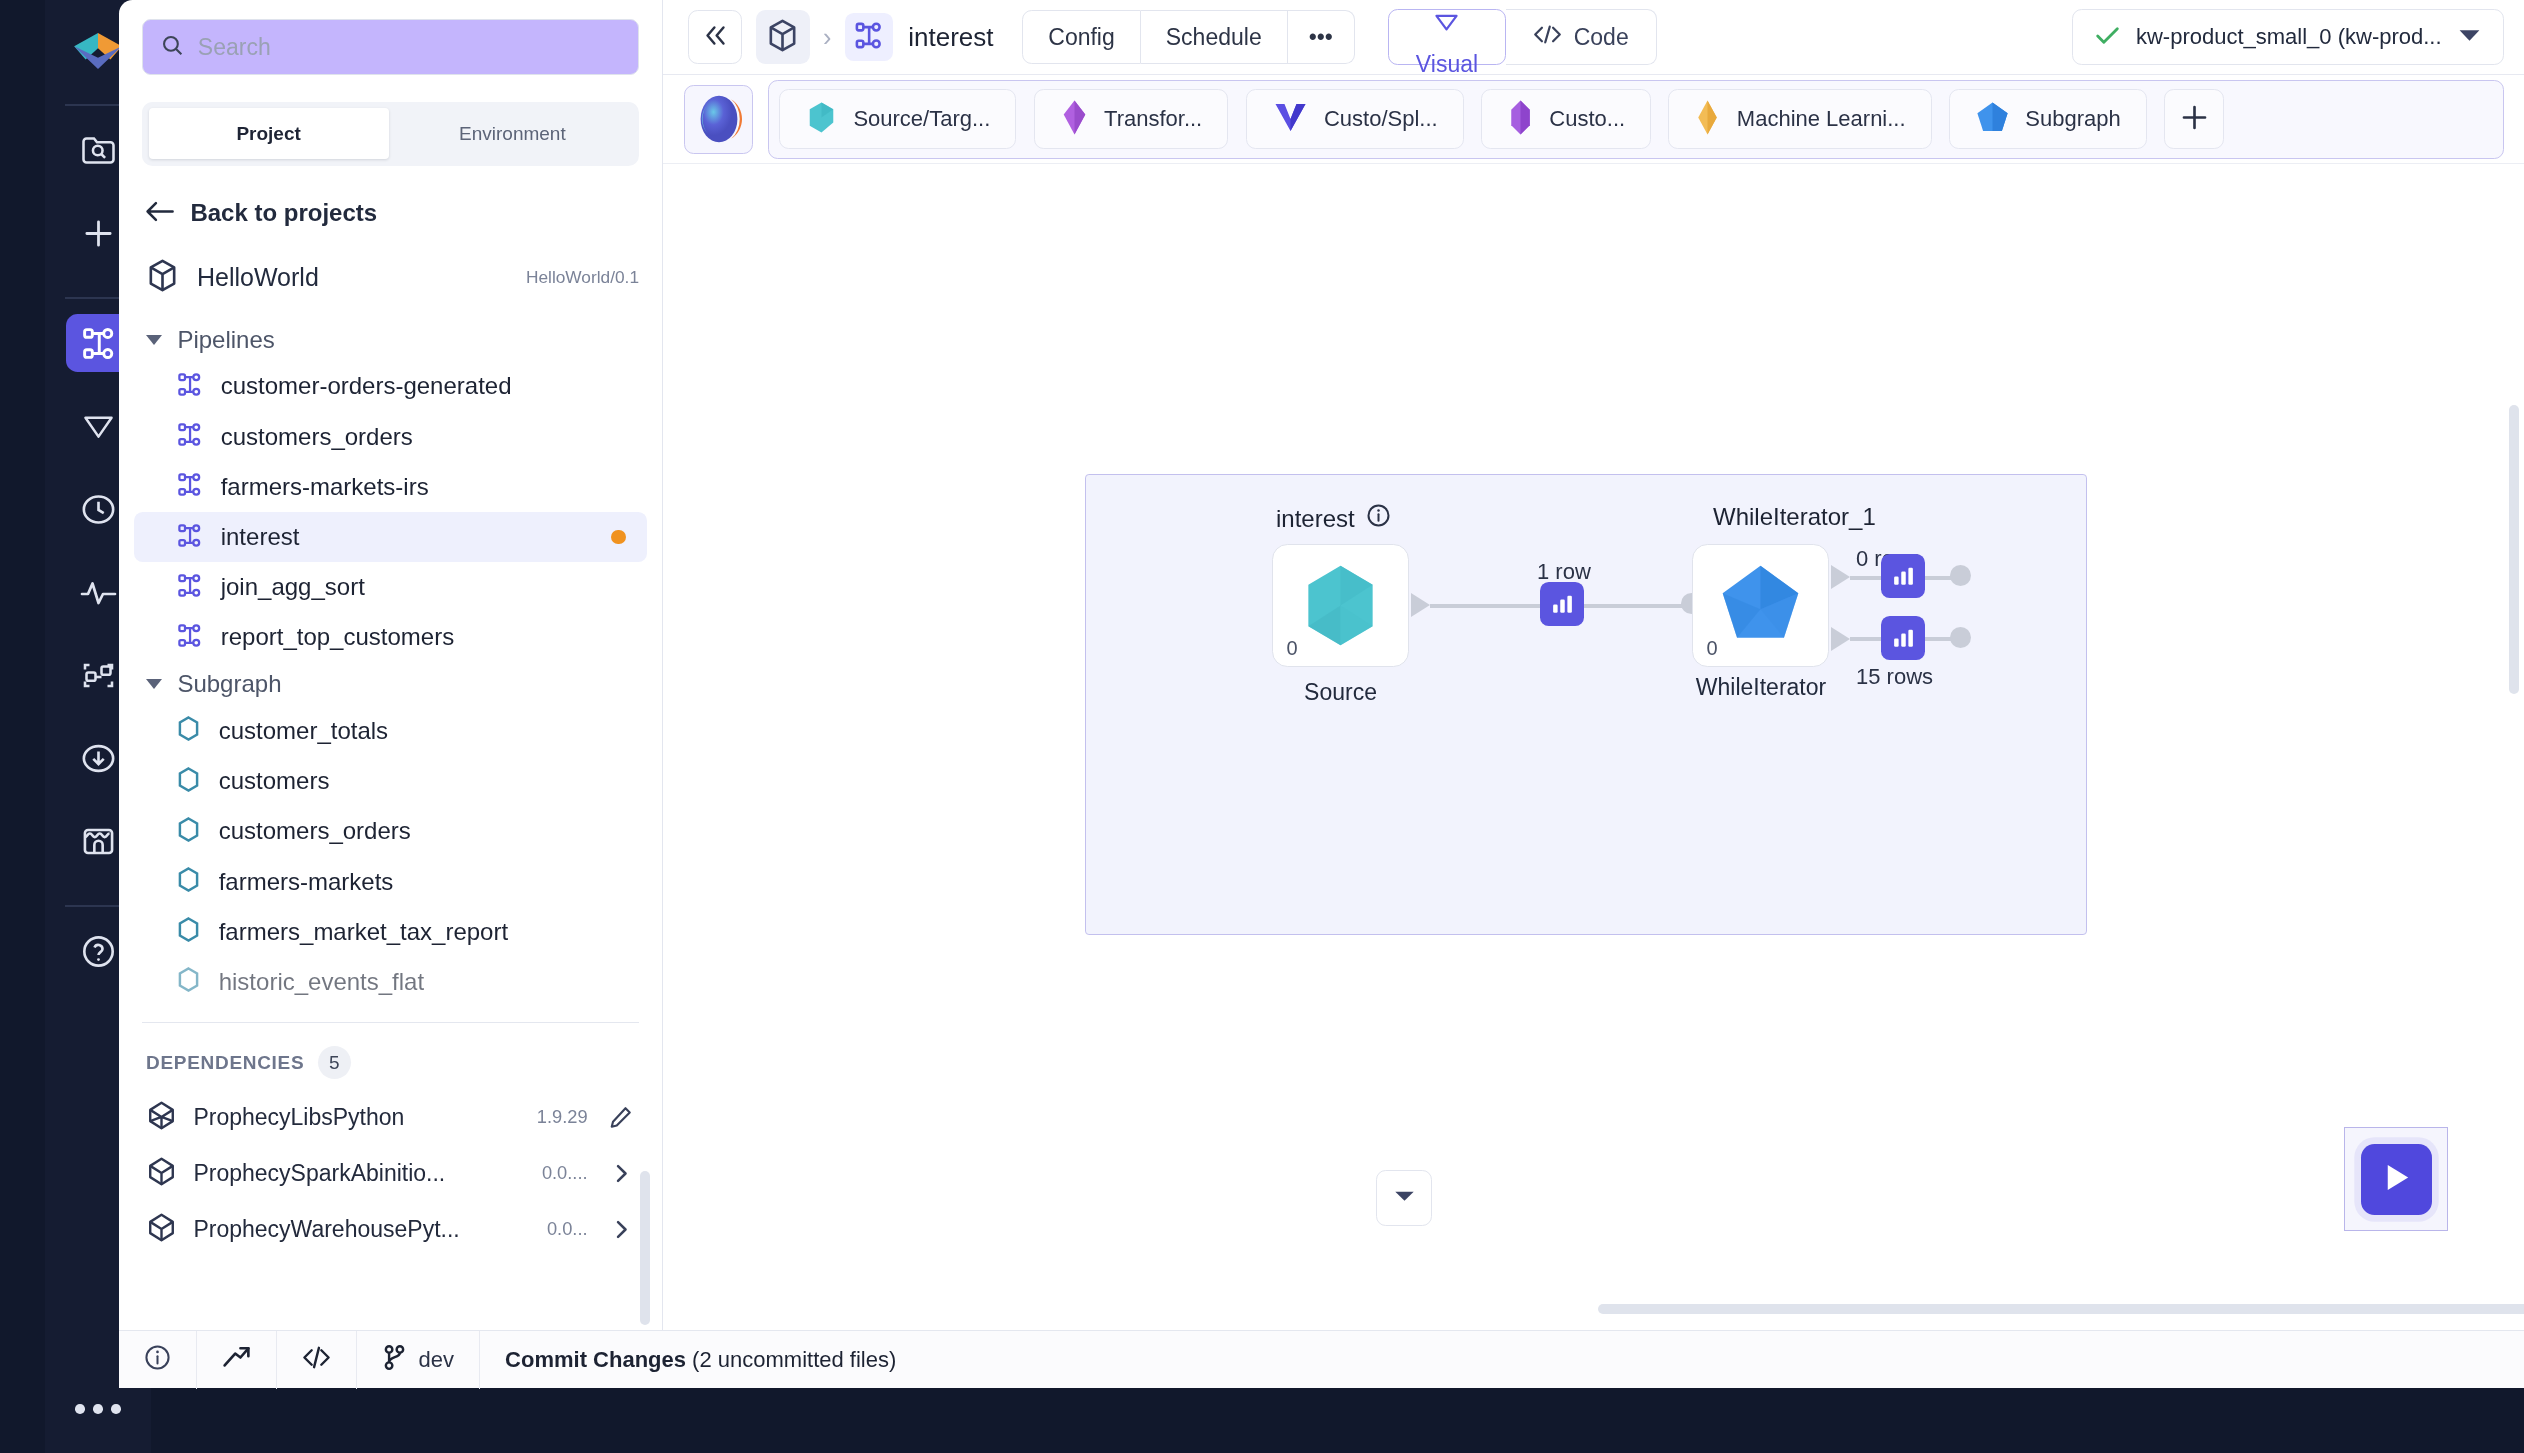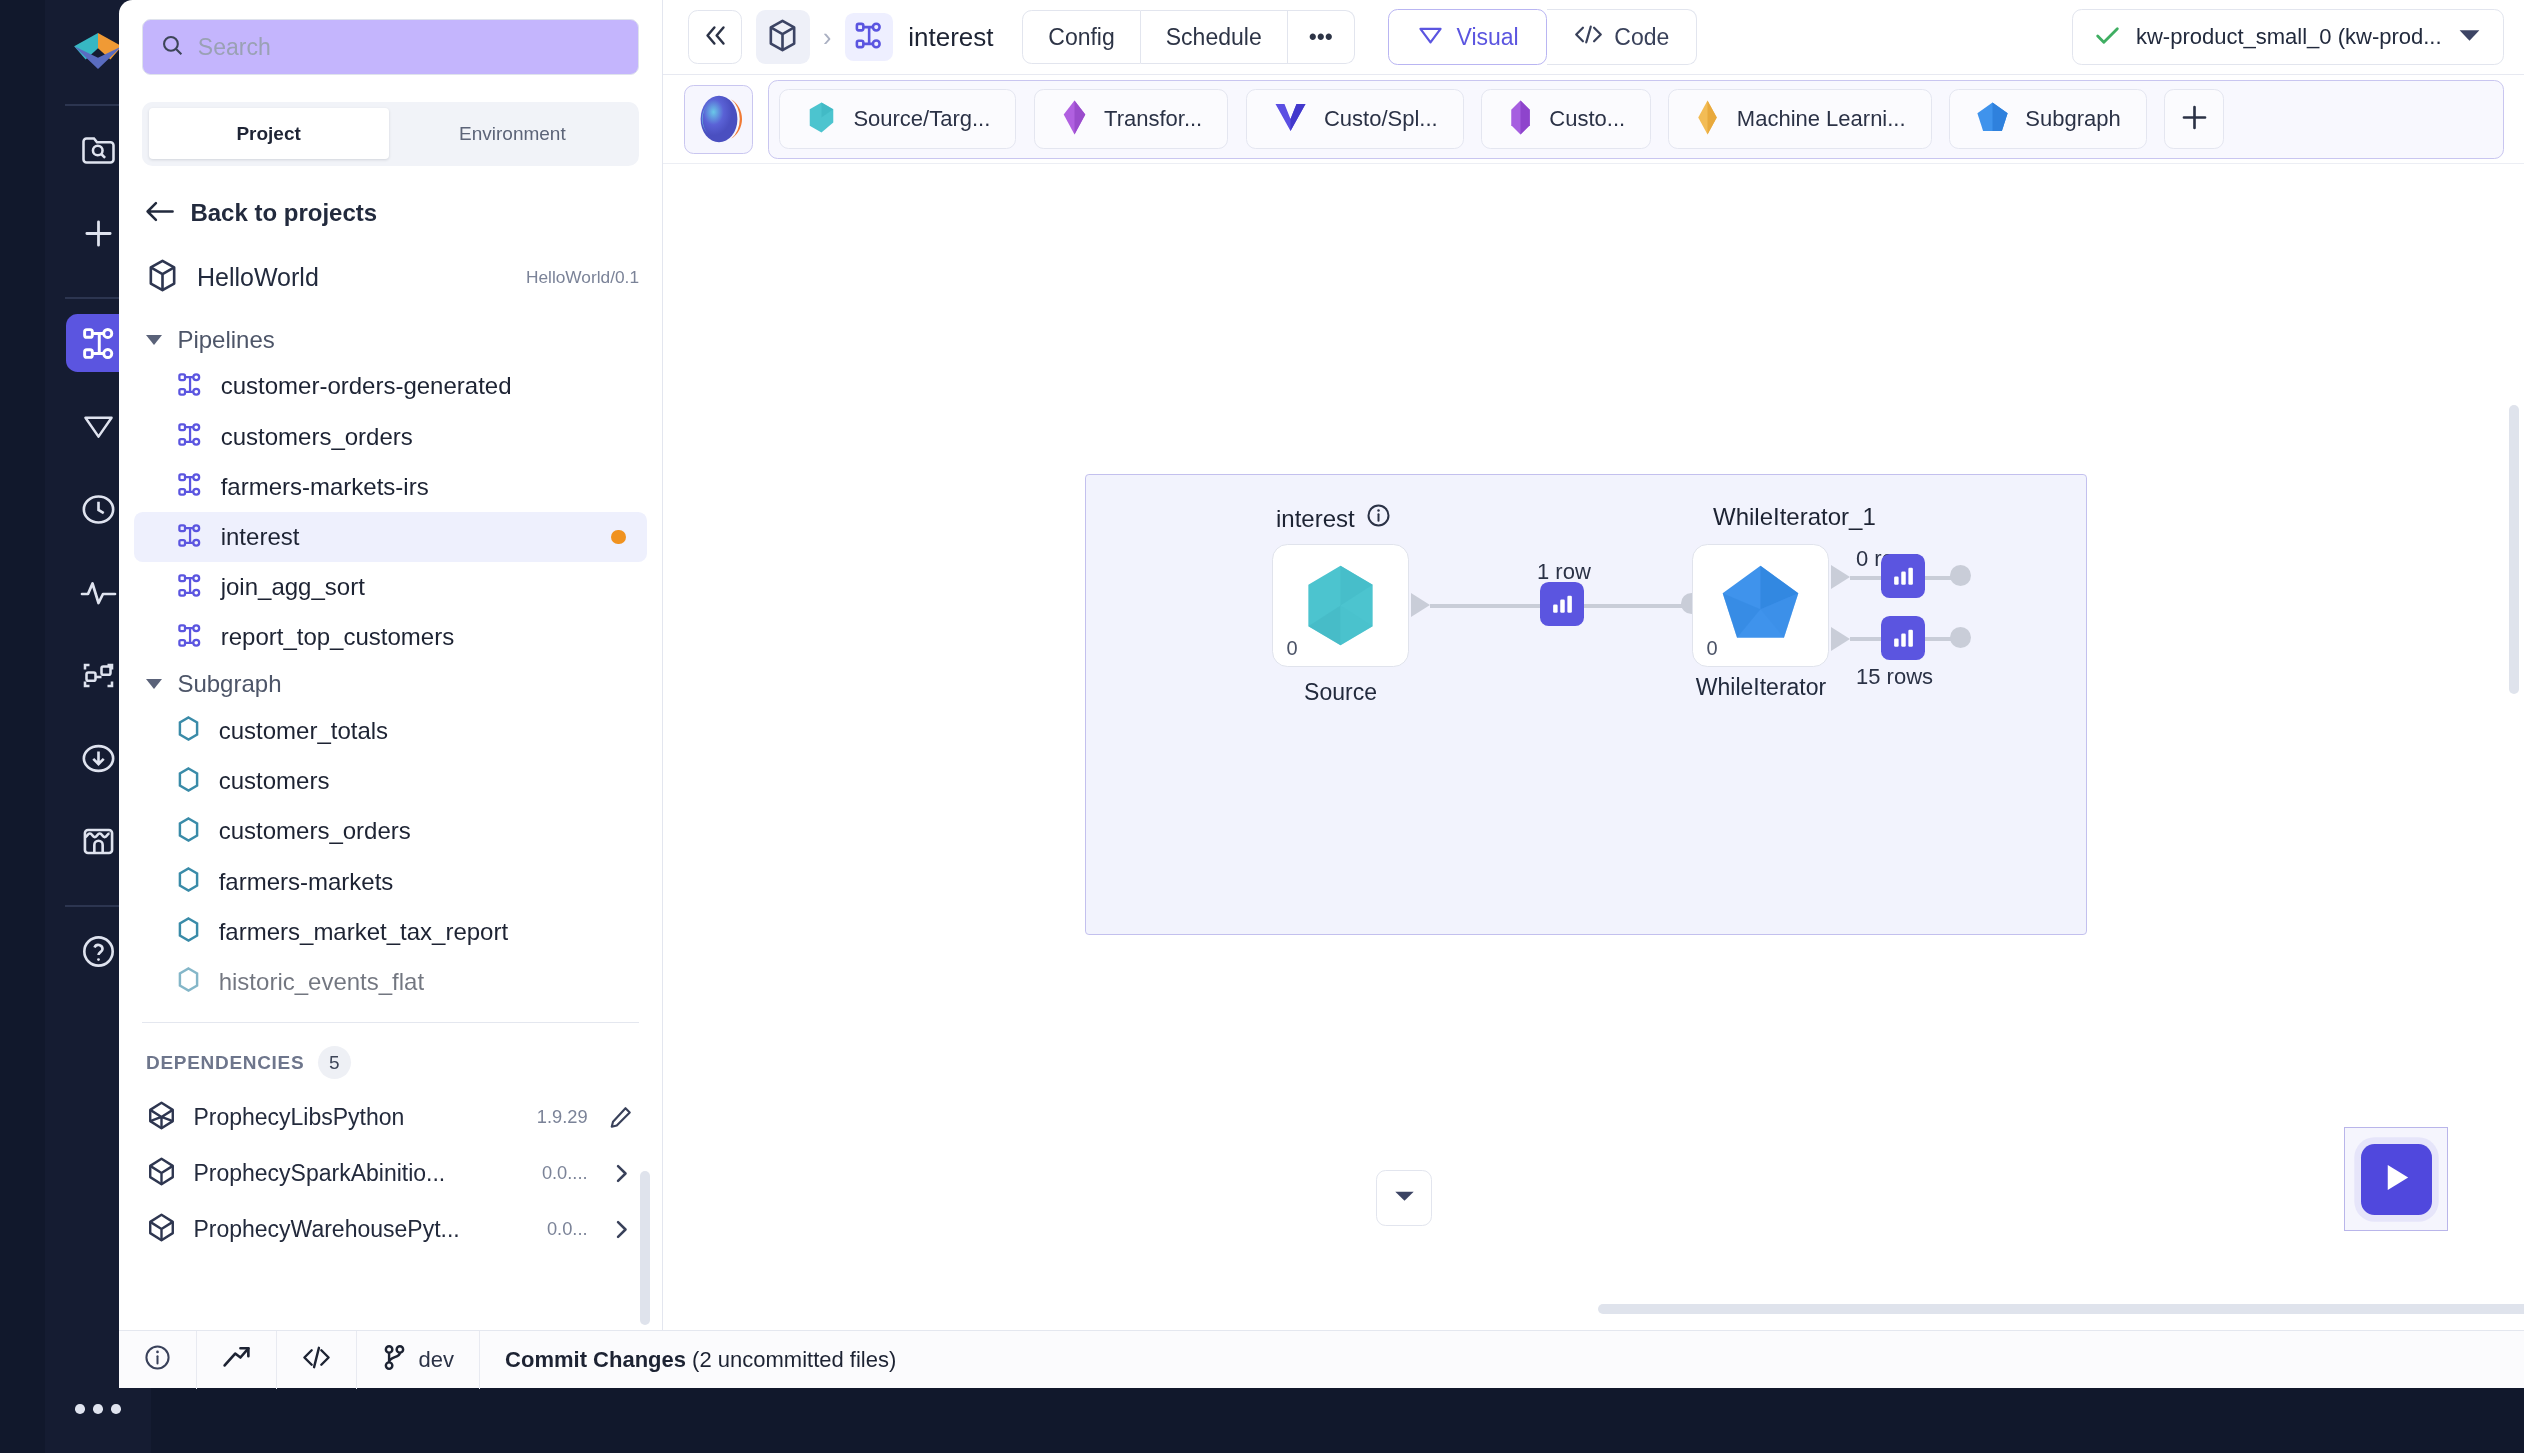--- a/index.html
+++ b/index.html
@@ -127,21 +127,21 @@
   }
   .gbtn:first-child { border-radius: 9.6px 0 0 9.6px; }
   .gbtn:last-child { border-radius: 0 9.6px 9.6px 0; border-left:none; padding: 0 21px; }
   .gbtn:nth-child(2){ border-left:none; }
 
   .vc-group { display:flex; margin-left: 33px; }
   .vcbtn {
     height: 56px; display:flex; align-items:center; gap:11.6px; cursor:pointer;
     font-size: 23px; padding: 0 27px; border:1.4px solid #e2e5ee; background:#fff; color:#39415a;
   }
-  .vcbtn:first-child { border-radius:9.6px 0 0 9.6px; }
+  .vcbtn:first-child { border-radius:9.6px 0 0 9.6px;flex-direction:column; }
   .vcbtn:last-child { border-radius:0 9.6px 9.6px 0; border-left:none; }
   .vcbtn.active { background:#fff; border-color:#b9b5f2; color:#5b55e0; position:relative; z-index:2; border-radius:9.6px; }
 
   .cluster {
     margin-left:auto; display:flex; align-items:center; gap: 15.4px;
     height: 56px; border:1.4px solid #e2e5ee; border-radius:9.6px; padding: 0 21px; cursor:pointer;
     min-width: 405px; background:#fff;
   }
   .cluster .ctext { font-size:22px; color:#222a3d; white-space:nowrap; overflow:hidden; }
   .cluster .cdrop { margin-left:auto; }

